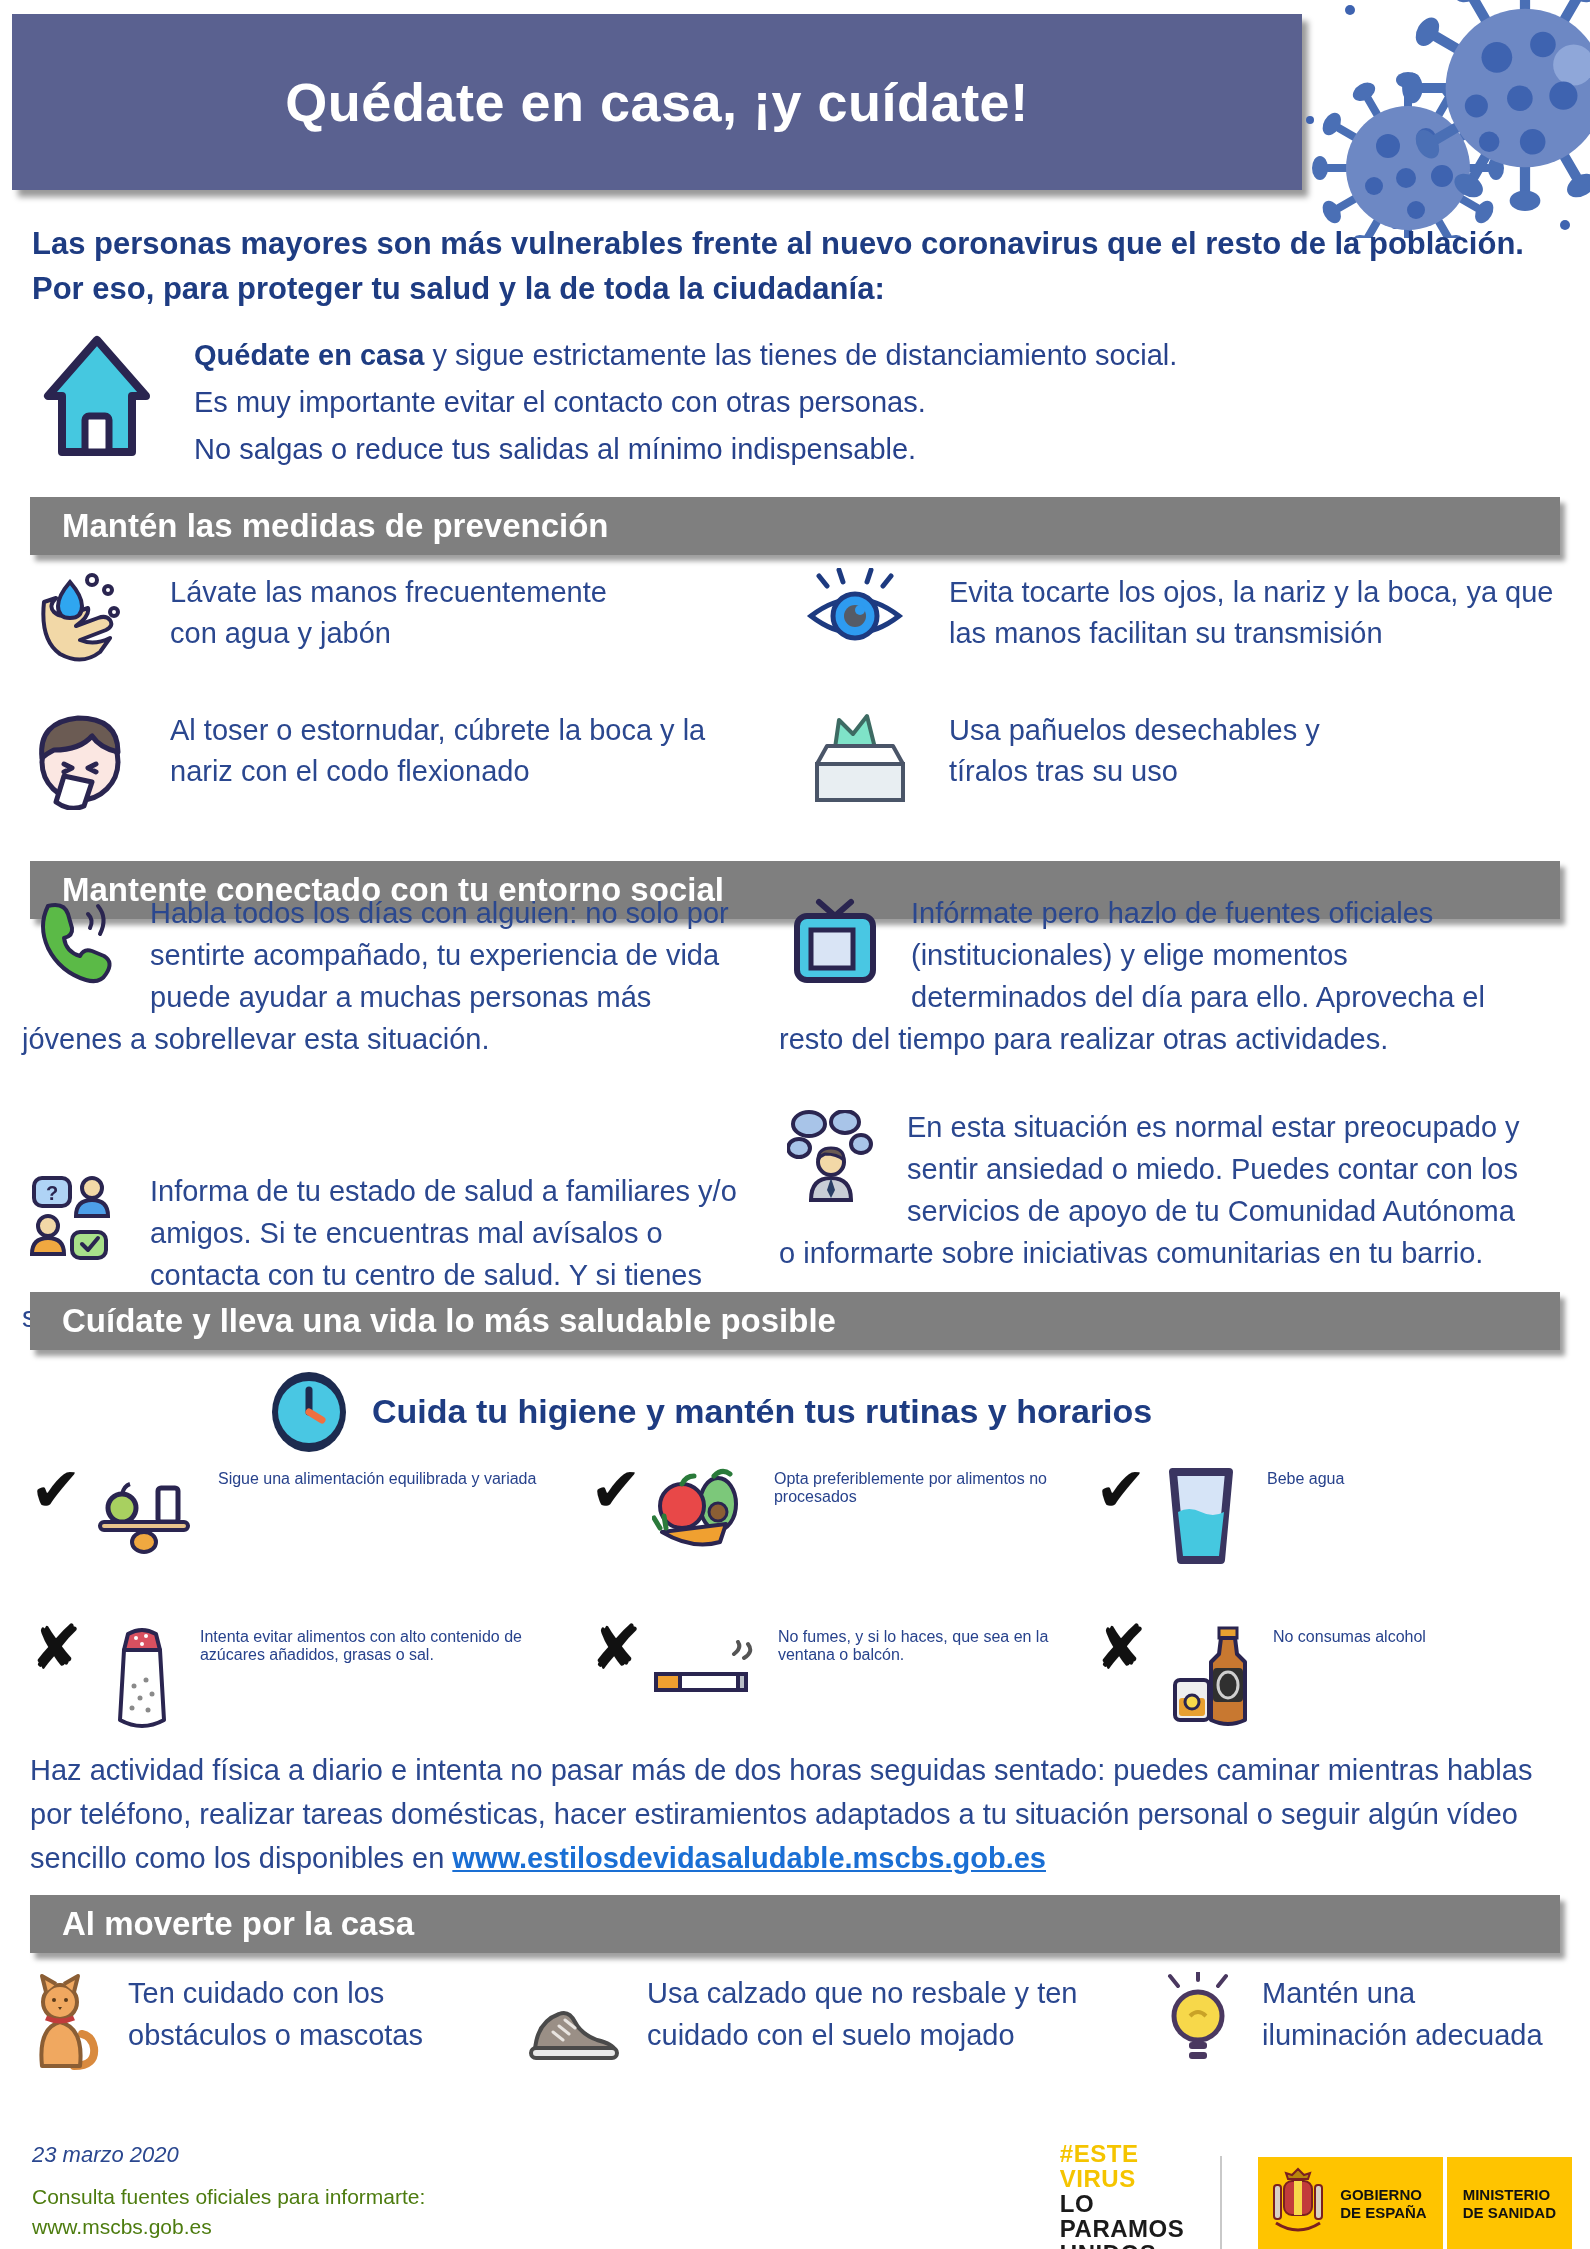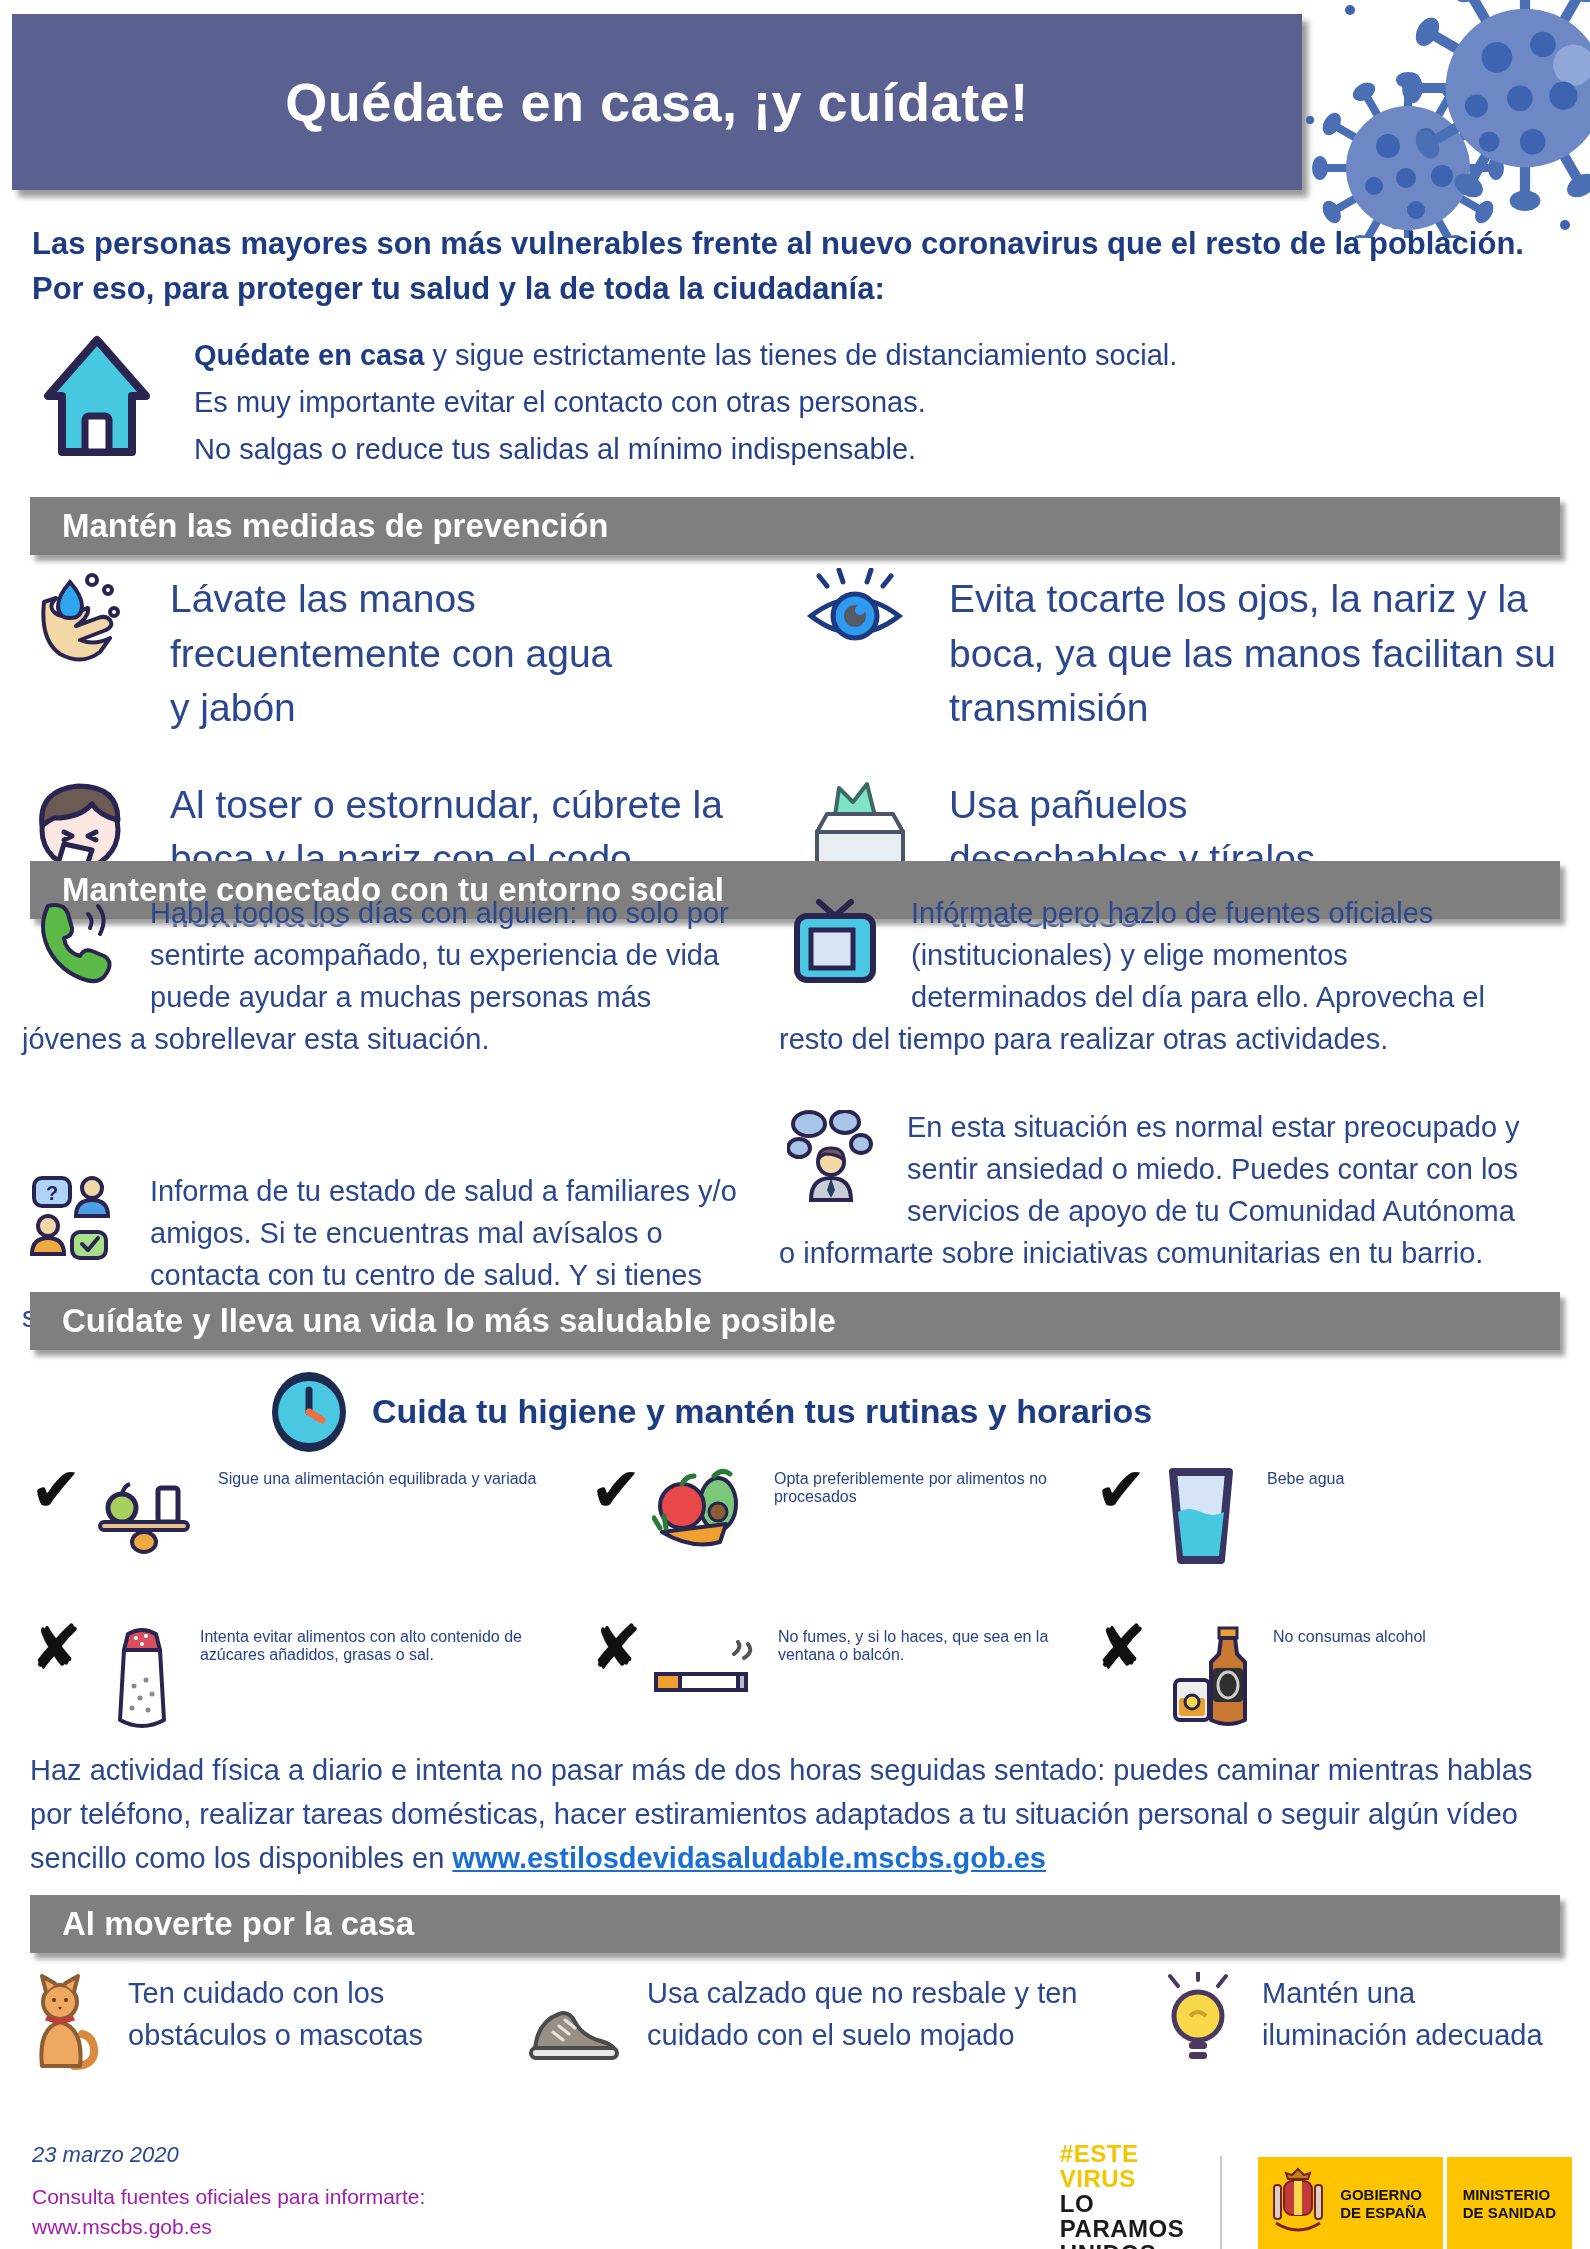--- a/index.html
+++ b/index.html
@@ -20,21 +20,21 @@
   .stay .icon{width:118px;margin-right:38px;}
   .stay-txt{font-size:29px;line-height:1.62;color:#27428C;}
   .stay-txt .b{font-weight:bold;color:#1E3C82;}
   
   .banner{position:absolute;left:30px;width:1530px;height:58px;background:#7F7F7F;
       box-shadow:5px 6px 5px #9f9f9f;color:#fff;font-size:33px;font-weight:bold;
       line-height:58px;padding-left:32px;box-sizing:border-box;}
   
   .item{display:flex;align-items:flex-start;}
   .item .icon{flex:0 0 auto;}
-  .item .txt{font-size:39px;line-height:1.4;color:#2A478F;}
+  .item .txt{font-size:29px;line-height:1.4;color:#2A478F;}
   
   .prev{position:absolute;left:30px;top:572px;width:1545px;
       display:grid;grid-template-columns:775px 770px;row-gap:42px;}
   .prev .icon{width:100px;margin-right:40px;margin-top:-4px;}
   
   .social{position:absolute;left:22px;top:892px;display:flex;}
   .soc-col{display:flex;flex-direction:column;}
   .soc-col.left{width:715px;margin-right:42px;gap:32px;}
   .soc-col.right{width:745px;}
   .soc-item{font-size:29px;line-height:1.45;color:#2A478F;}
@@ -64,21 +64,21 @@
   .mv1{width:495px;} .mv2{width:635px;} .mv3{width:415px;}
   
   .info-bar{position:absolute;left:30px;top:2088px;width:1530px;height:46px;background:#8F8F8F;
       display:flex;justify-content:center;align-items:center;gap:14px;
       color:#fff;font-size:24px;font-weight:bold;}
   .info-bar a.link{color:#1D4FA8;}
   
   .footer{position:absolute;left:32px;top:2142px;width:1540px;display:flex;align-items:flex-start;}
   .foot-left{flex:1;}
   .foot-date{font-style:italic;font-size:22px;color:#2A478F;margin-bottom:14px;}
-  .foot-line{font-size:21px;color:#a21caf;line-height:1.45;}
+  .foot-line{font-size:21px;color:#4d7c0f;line-height:1.45;}
   .foot-logos{display:flex;align-items:center;}
   .campaign{font-weight:800;font-size:24px;line-height:1.04;letter-spacing:.5px;color:#1a1a1a;}
   .campaign .y{color:#F5C400;}
   .vdiv{width:2px;height:96px;background:#c9c9c9;margin:0 36px;}
   .gov{display:flex;}
   .gov-box{background:#FFC400;display:flex;align-items:center;}
   .gov-box.one{padding:10px 16px 10px 12px;}
   .gov-box.two{padding:10px 16px;margin-left:4px;}
   .gov-txt{font-size:15px;font-weight:bold;color:#111;line-height:1.25;}
   .crest{width:56px;height:74px;margin-right:14px;}

